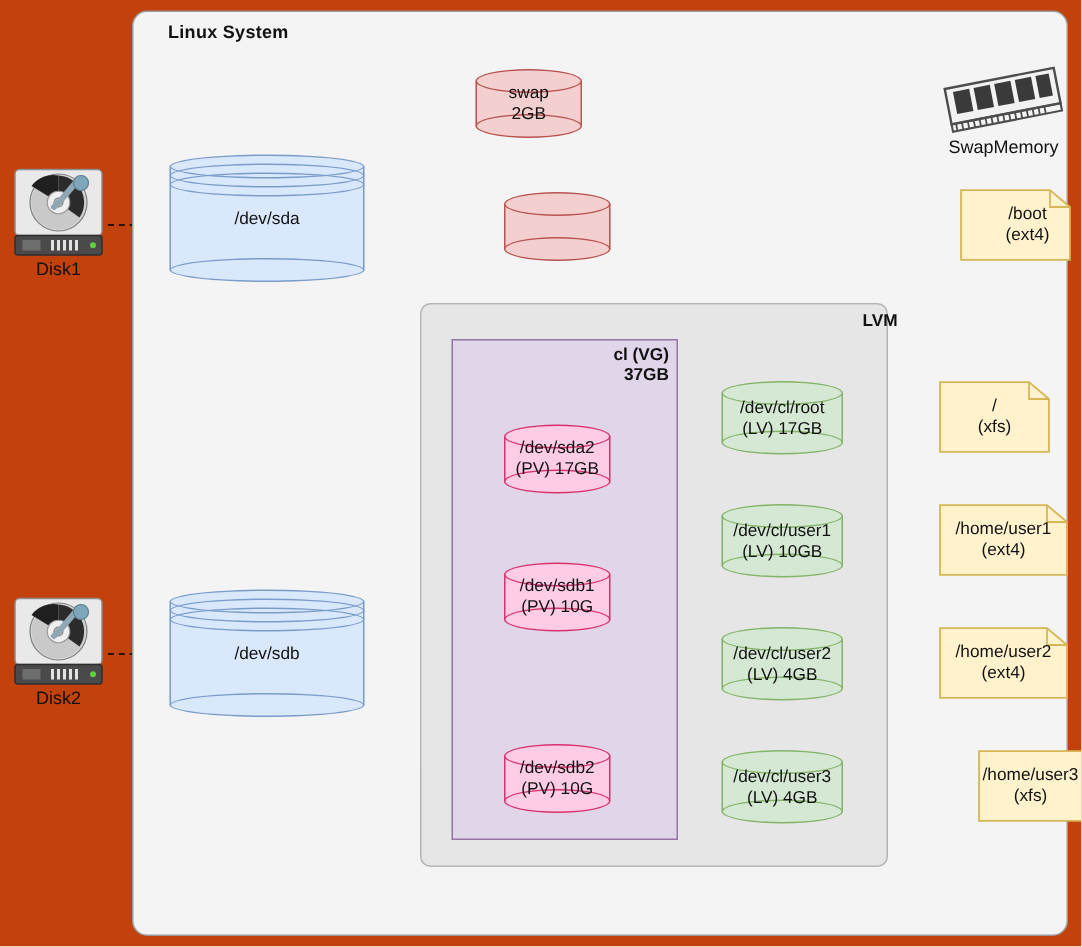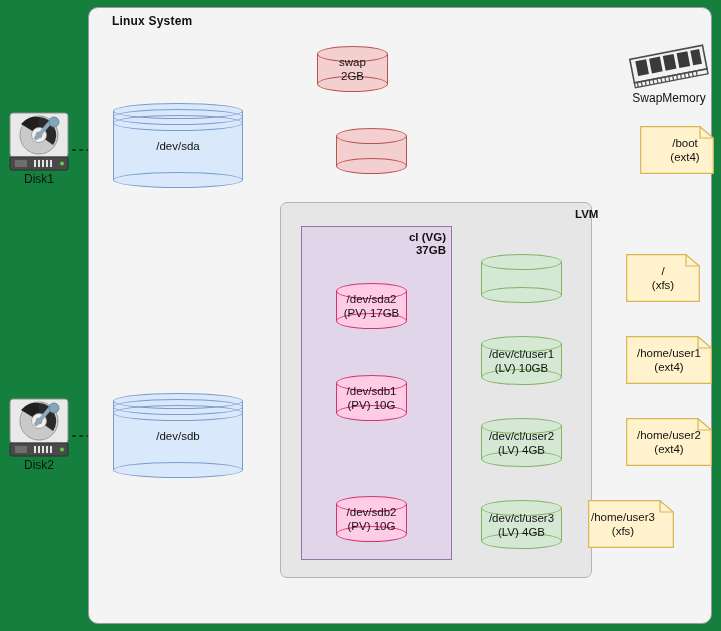--- a/index.html
+++ b/index.html
@@ -1,17 +1,17 @@
 <!DOCTYPE html>
 <html><head>
 <meta charset="utf-8">
 <style>
   html,body{margin:0;padding:0;background:#ffffff;}
   body{font-family:"Liberation Sans",sans-serif;}
-  #canvas{position:relative;width:721px;height:631px;overflow:hidden;background:#15803d;}
+  #canvas{position:relative;width:721px;height:631px;overflow:hidden;background:#c2410c;}
   .abs{position:absolute;}
   
   .sysbox{
     left:88px;top:7px;width:624px;height:617px;
     background:#f4f4f4;border:1px solid #9a9a9a;border-radius:10px;box-sizing:border-box;
   }
   .sysbox-title{
     left:112px;top:14px;font-size:12px;font-weight:bold;color:#111;letter-spacing:.2px;
   }
   .lvmbox{
@@ -256,20 +256,24 @@
     <div class="lbl">
       <div>/dev/sdb2</div>
       <div>(PV) 10G</div>
     </div>
   </div>
 
   <div class="abs cyl green" style="left:481px;top:254px;width:81px;height:49px;">
     <div class="body"></div>
     <div class="bot"></div>
     <div class="top"></div>
+    <div class="lbl">
+      <div>/dev/cl/root</div>
+      <div>(LV) 17GB</div>
+    </div>
   </div>
 
   <div class="abs cyl green" style="left:481px;top:336px;width:81px;height:49px;">
     <div class="body"></div>
     <div class="bot"></div>
     <div class="top"></div>
     <div class="lbl">
       <div>/dev/cl/user1</div>
       <div>(LV) 10GB</div>
     </div>
@@ -332,21 +336,21 @@
     <svg class="abs" width="86" height="48" viewBox="0 0 86 48" style="left:0;top:0;">
       <path d="M0.7,0.7 L72,0.7 L85.3,12 L85.3,47.3 L0.7,47.3 Z" fill="#fff2cc" stroke="#d6b656" stroke-width="1.2" stroke-linejoin="miter"></path>
       <path d="M72,0.7 L72,12 L85.3,12" fill="none" stroke="#d6b656" stroke-width="1.2"></path>
     </svg>
     <div class="lbl">
       <div>/home/user2</div>
       <div>(ext4)</div>
     </div>
   </div>
 
-  <div class="abs note" style="left:588px;top:500px;width:70px;height:48px;">
+  <div class="abs note" style="left:652px;top:500px;width:70px;height:48px;">
     <svg class="abs" width="86" height="48" viewBox="0 0 86 48" style="left:0;top:0;">
       <path d="M0.7,0.7 L72,0.7 L85.3,12 L85.3,47.3 L0.7,47.3 Z" fill="#fff2cc" stroke="#d6b656" stroke-width="1.2" stroke-linejoin="miter"></path>
       <path d="M72,0.7 L72,12 L85.3,12" fill="none" stroke="#d6b656" stroke-width="1.2"></path>
     </svg>
     <div class="lbl">
       <div>/home/user3</div>
       <div>(xfs)</div>
     </div>
   </div>
 

